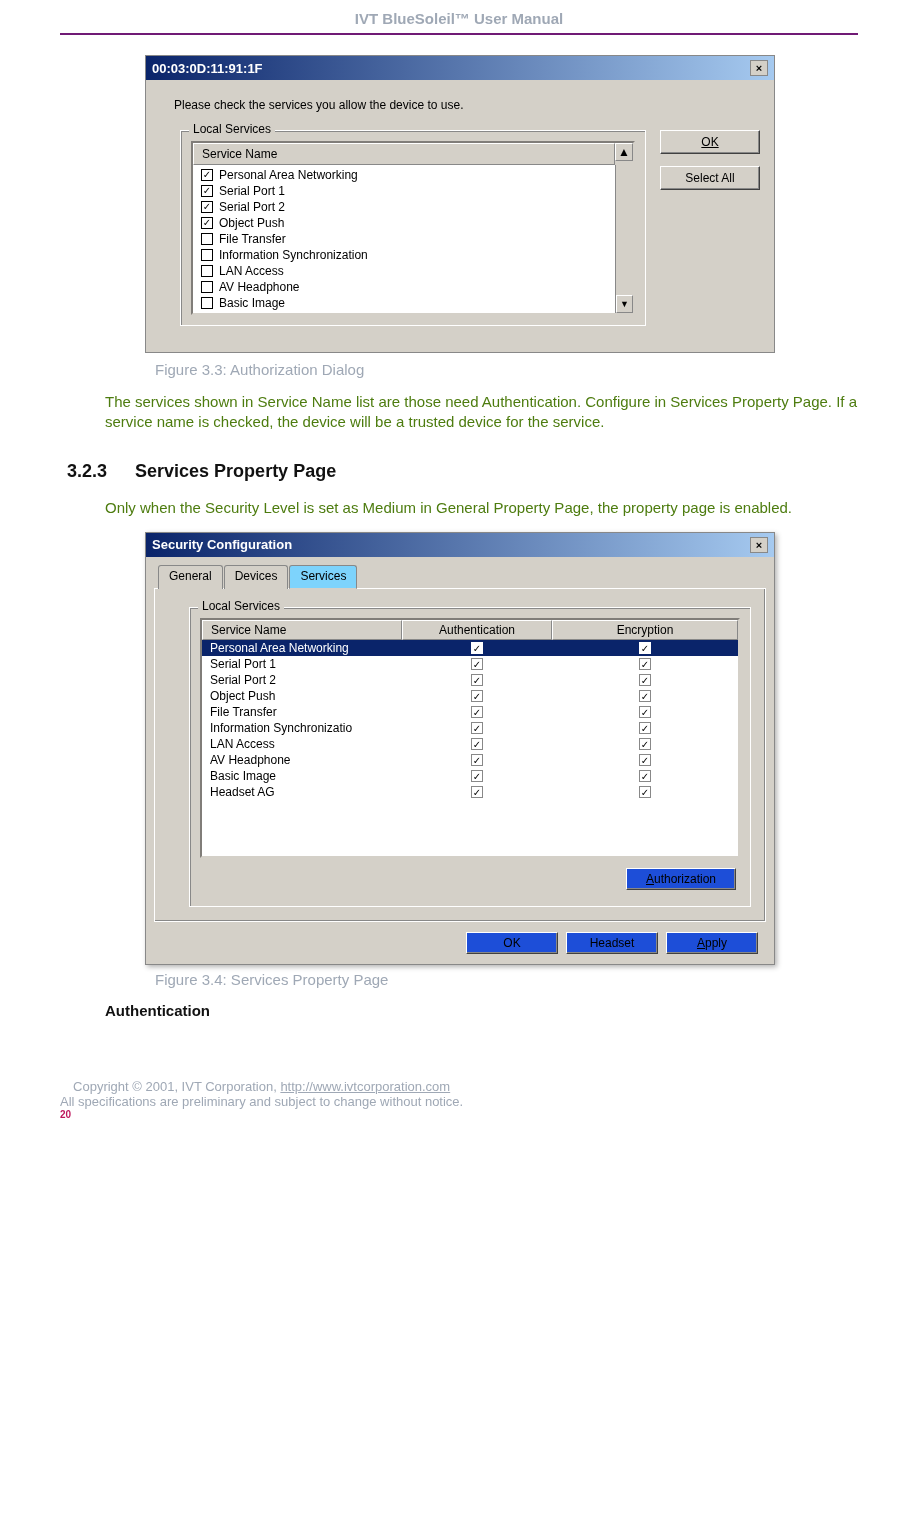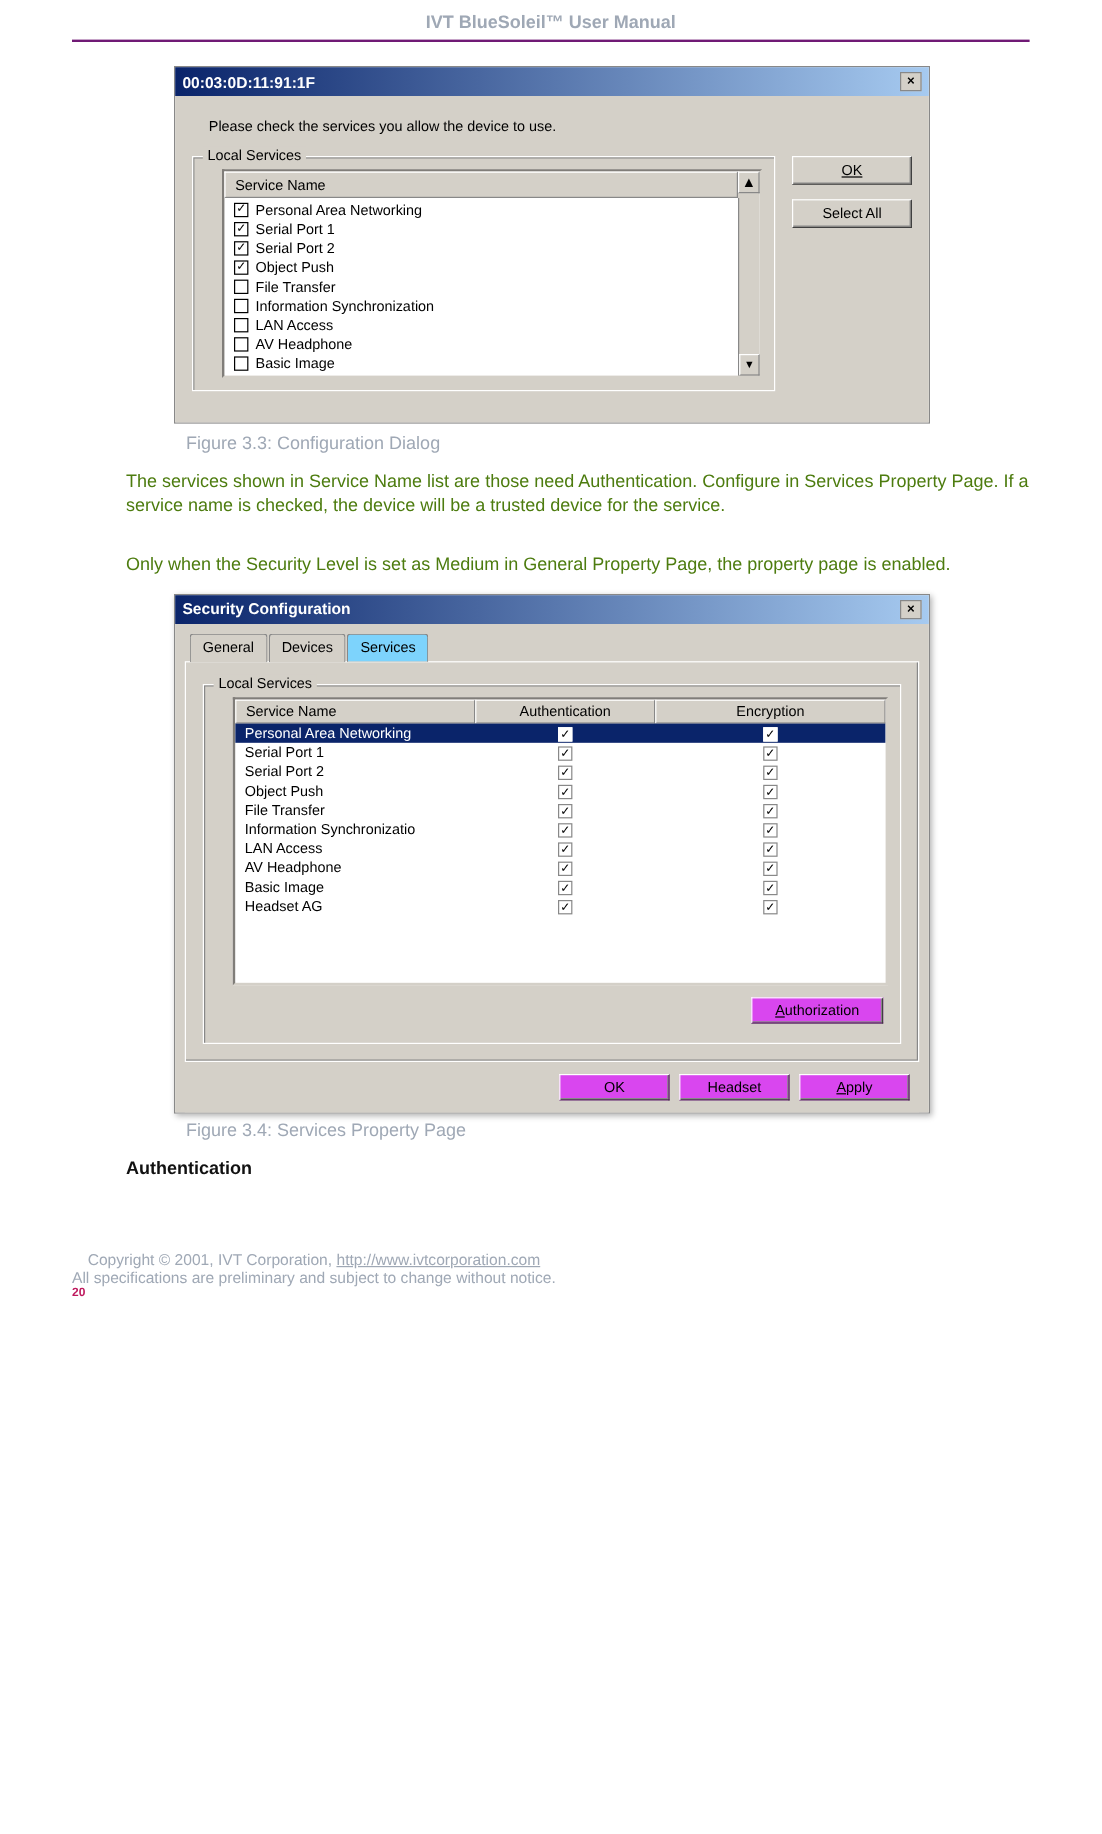--- a/index.html
+++ b/index.html
@@ -62,23 +62,24 @@
     padding: 12px 14px 26px 14px;
     font-family: Tahoma, "MS Sans Serif", sans-serif;
     font-size: 12px;
     color: #000;
   }
   .dlgprompt { margin: 6px 0 18px 14px; }
   .dlgcols { display: flex; gap: 14px; }
   .fieldset {
     border: 1px solid #fff;
     box-shadow: inset 1px 1px 0 #888;
-    padding: 10px 10px 10px 24px;
+    padding: 10px 10px 10px 10px;
     position: relative;
     flex: 1;
+    margin-left: 20px;
   }
   .fieldset .legend {
     position: absolute;
     top: -9px;
     left: 8px;
     background: #d4d0c8;
     padding: 0 4px;
     font-size: 12px;
   }
   .listbox {
@@ -211,21 +212,21 @@
   .td2.auth { width:150px; text-align:center; }
   .td2.enc { flex:1; text-align:center; }
   .smchk {
     width:12px;height:12px;border:1px solid #888;background:#fff;display:inline-flex;
     align-items:center;justify-content:center;font-size:10px;color:#000;
   }
   .tr2.sel .smchk { border-color:#fff; }
   .btnrow { display:flex; justify-content:flex-end; gap:8px; margin-top:10px; padding:0 4px 4px 0; }
   .btnrow2 { display:flex; justify-content:flex-end; gap:8px; padding:10px 8px; background:#d4d0c8; }
   .winbtn2 {
-    background:#d946ef;
+    background:#1d4ed8;
     border:1px solid #fff;
     border-right-color:#404040;border-bottom-color:#404040;
     box-shadow: inset -1px -1px 0 #888;
     width:92px; padding:3px 0; font-size:12px; text-align:center;
     font-family: Tahoma, sans-serif;
   }
   .subsubhead {
     font-weight: bold;
     font-size: 15px;
     color:#111;
@@ -315,23 +316,27 @@
             </div>
           </div>
           <div class="btncol">
             <div class="winbtn"><span class="u">OK</span></div>
             <div class="winbtn">Select All</div>
           </div>
         </div>
       </div>
     </div>
 
-    <div class="figcap">Figure 3.3: Configuration Dialog</div>
+    <div class="figcap">Figure 3.3: Authorization Dialog</div>
     <p class="para">The services shown in Service Name list are those need Authentication. Configure in Services Property Page. If a service name is checked, the device will be a trusted device for the service.</p>
 
+    <div class="secnum">
+      <span>3.2.3</span>
+      <span>Services Property Page</span>
+    </div>
     <p class="para" style="margin-bottom:14px">Only when the Security Level is set as Medium in General Property Page, the property page is enabled.</p>
 
     <div class="dialog2">
       <div class="titlebar">
         <span>Security Configuration</span>
         <span class="closebtn">×</span>
       </div>
       <div class="dlgbody" style="padding:8px 8px 0 8px">
         <div class="tabs">
           <div class="tab">General</div>

